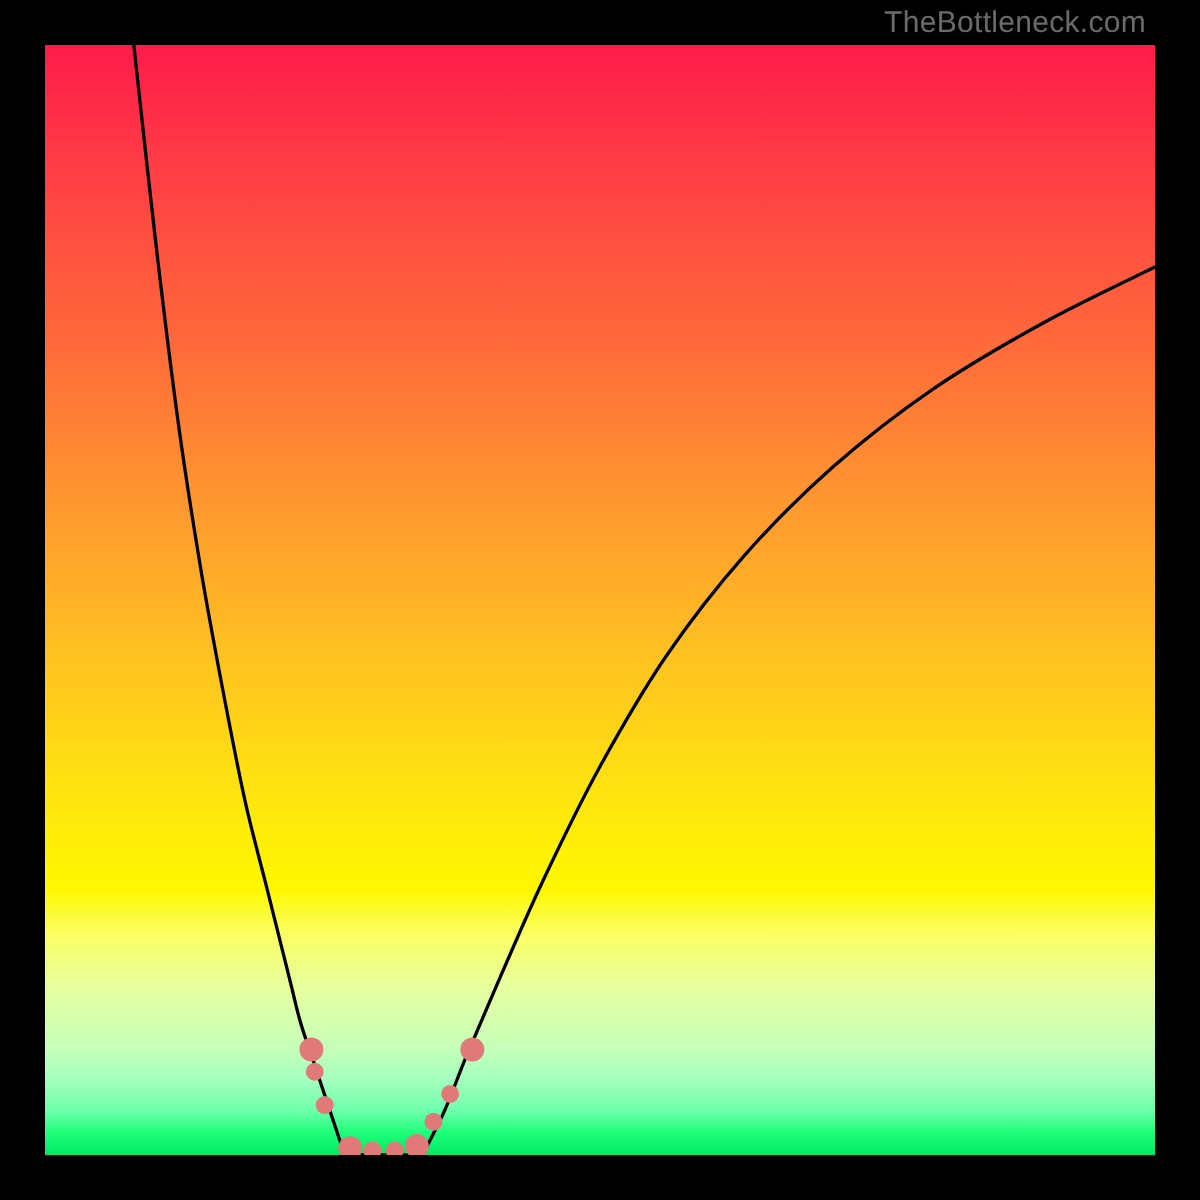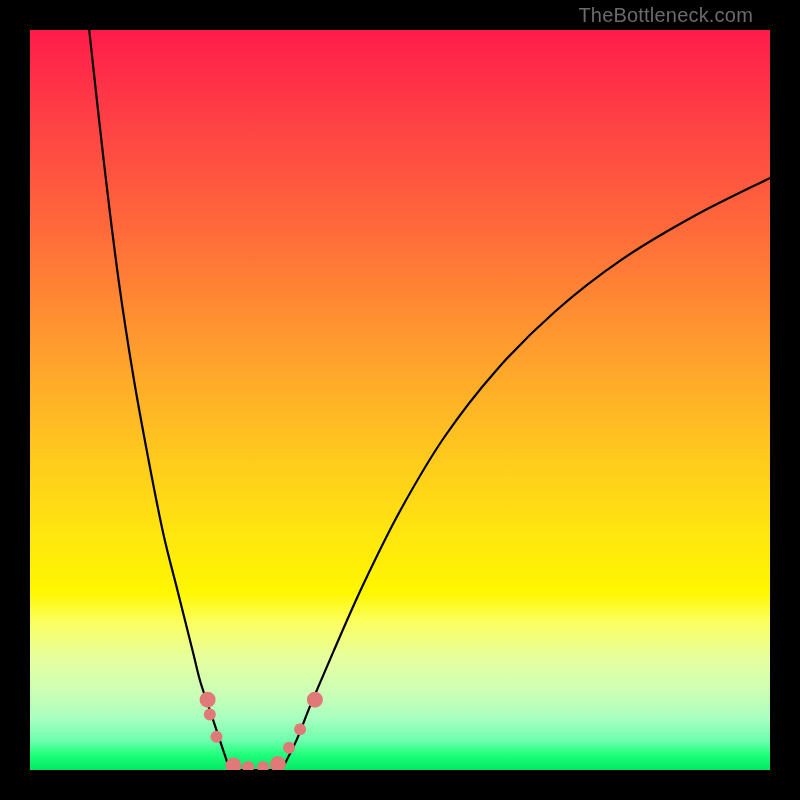--- a/index.html
+++ b/index.html
@@ -42,21 +42,21 @@
       #c8ffb8 90%,
       #a8ffc0 93%,
       #6effad 96%,
       #1eff7a 98%,
       #00e862 100%
     );
   }
   .watermark {
     position: absolute;
     top: 4px;
-    right: 47px;
+    right: 36px;
     color: #6b6b6b;
     font-size: 20px;
     letter-spacing: 0.2px;
     font-weight: 500;
     user-select: none;
   }
   svg.curve {
     position: absolute;
     inset: 0;
   }

